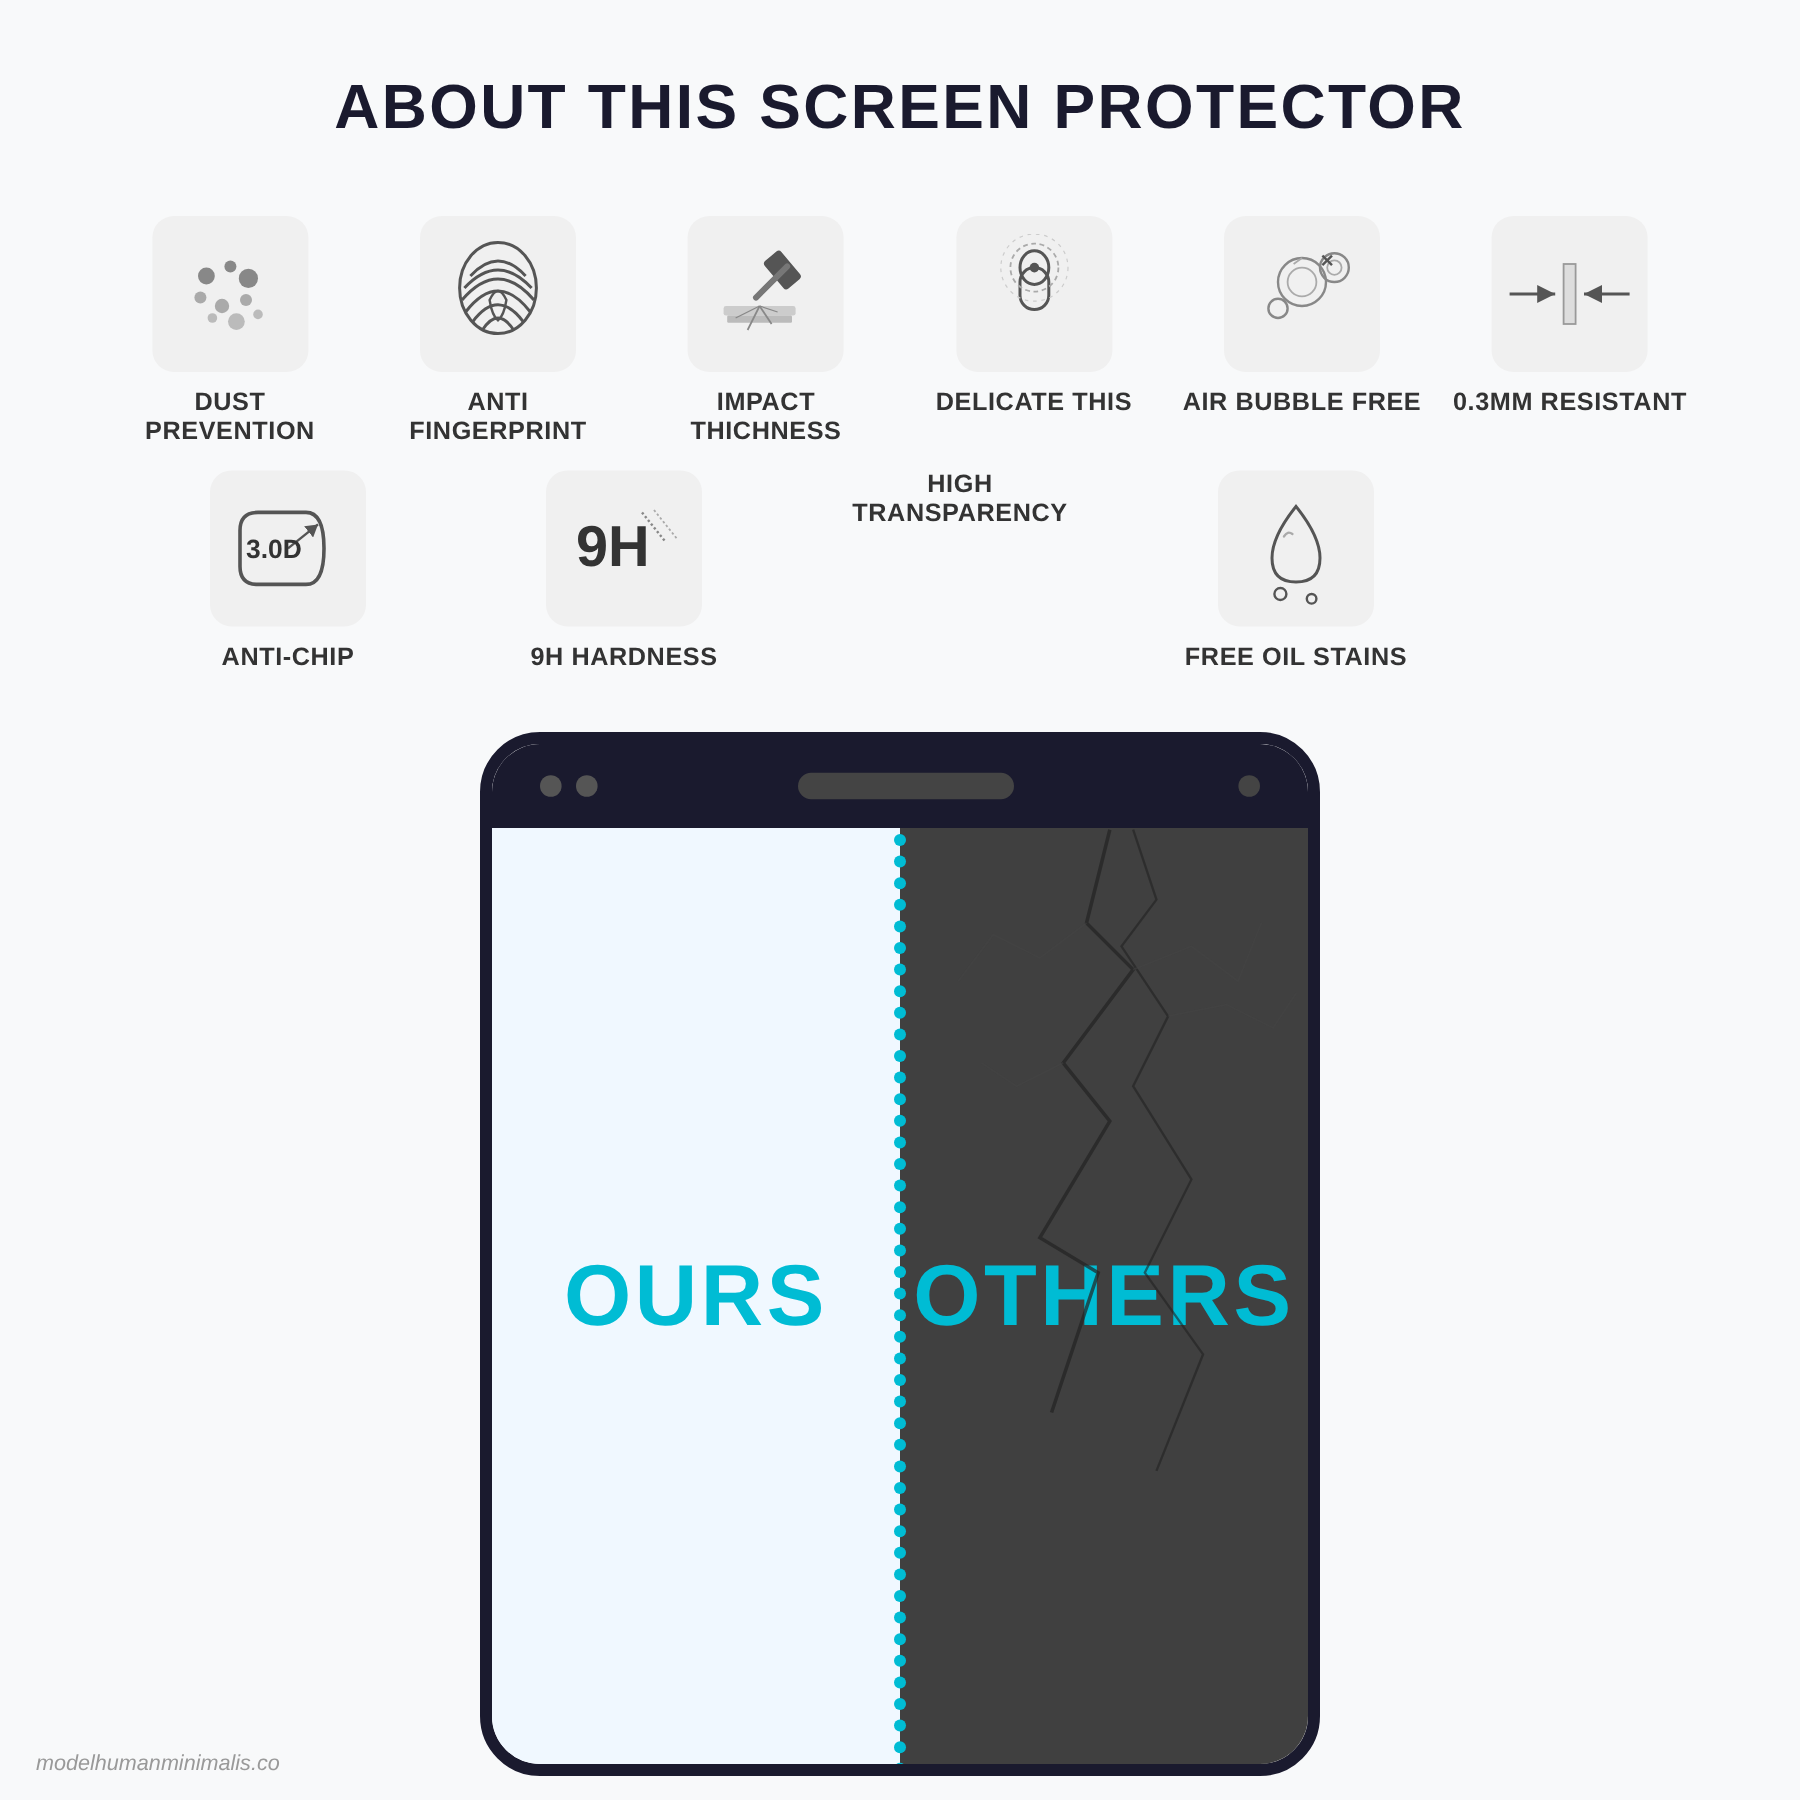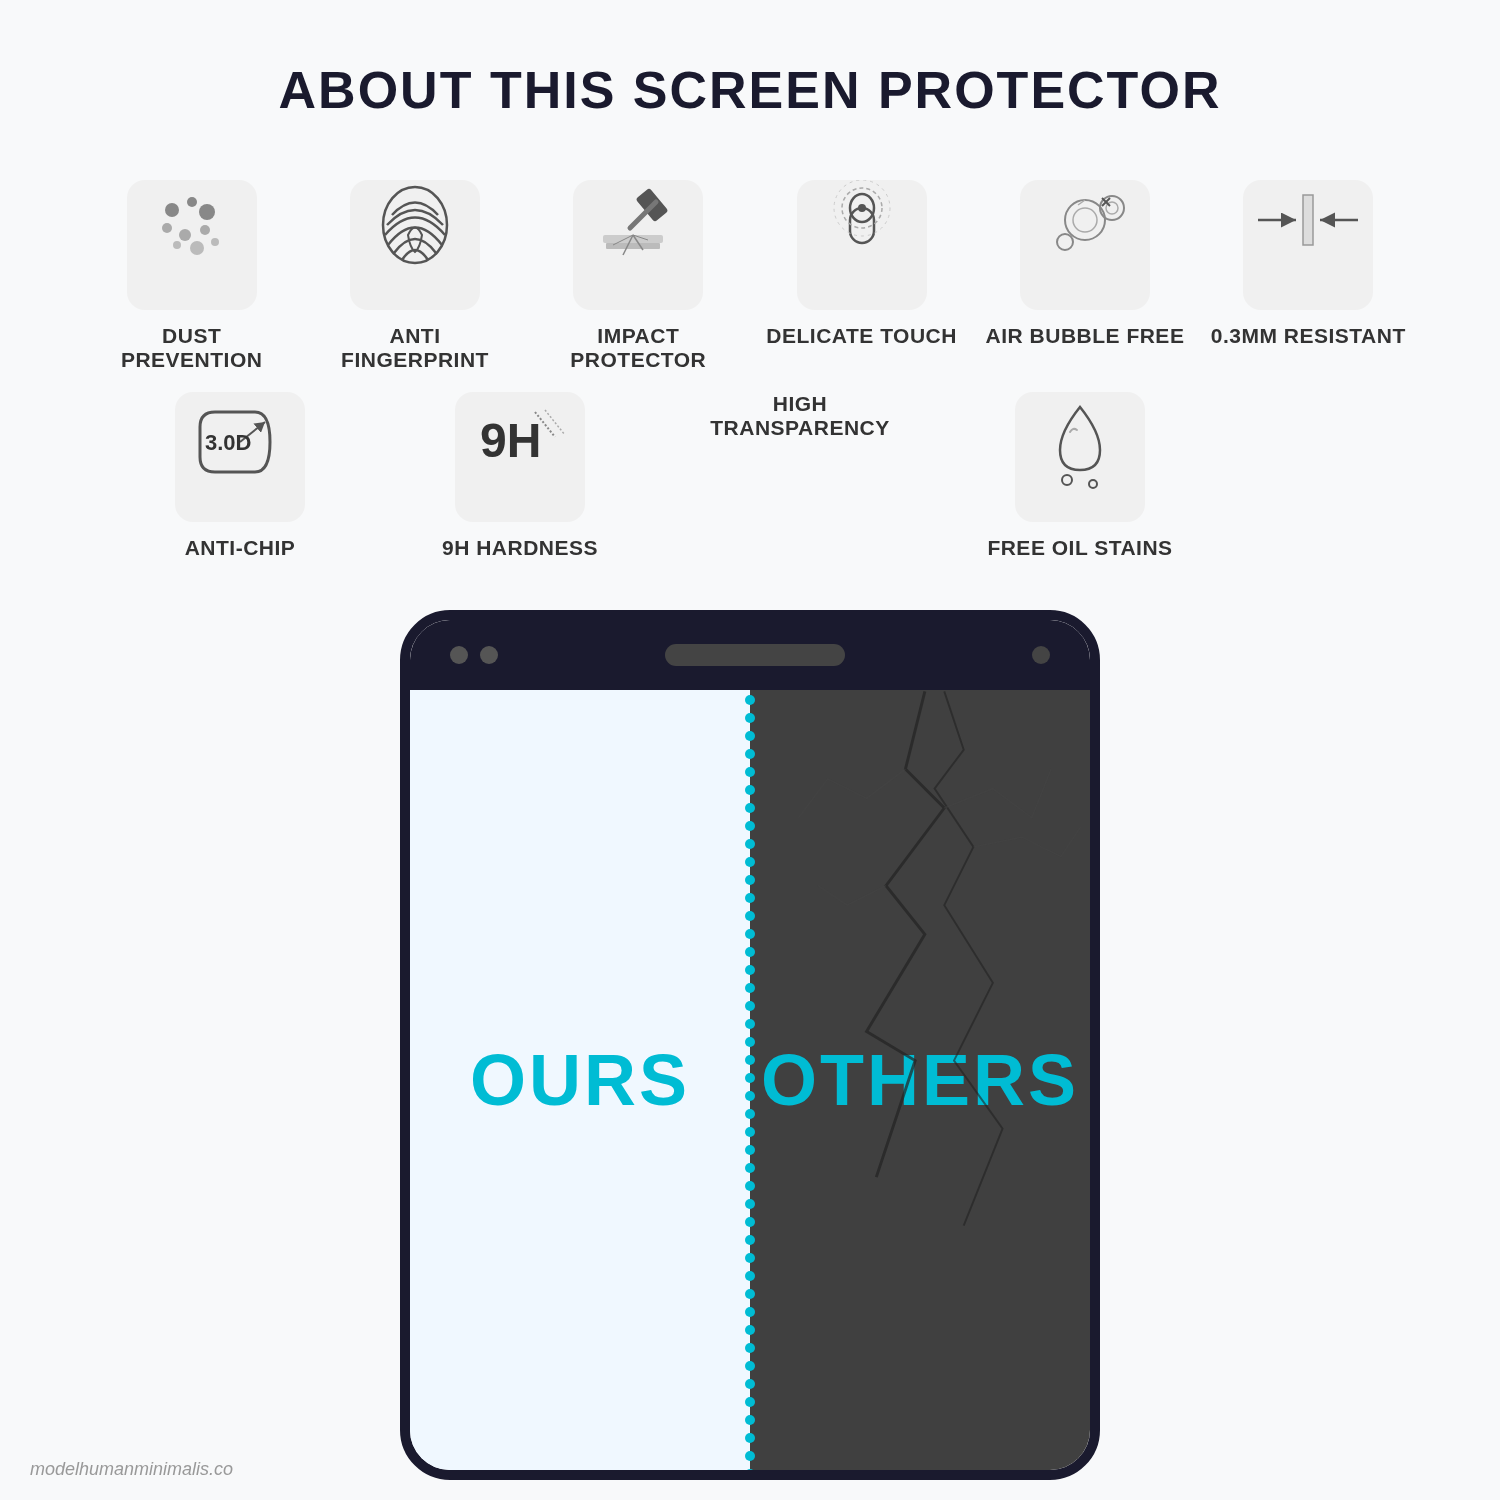--- a/index.html
+++ b/index.html
@@ -54,20 +54,21 @@
       width: 200px;
       gap: 14px;
     }
 
     .icon-box {
       width: 130px;
       height: 130px;
       background: #f0f0f0;
       border-radius: 18px;
       display: flex;
+      align-items: center;
       justify-content: center;
     }
 
     .feature-label {
       font-size: 21px;
       font-weight: 700;
       color: #333;
       text-align: center;
       letter-spacing: 0.5px;
     }
@@ -261,36 +262,36 @@
 
             <line x1="45" y1="55" x2="35" y2="75" stroke="#888" stroke-width="1.5"></line>
             <line x1="45" y1="55" x2="55" y2="70" stroke="#888" stroke-width="1.5"></line>
             <line x1="45" y1="55" x2="25" y2="65" stroke="#888" stroke-width="1"></line>
             <line x1="45" y1="55" x2="60" y2="60" stroke="#888" stroke-width="1"></line>
 
             <rect x="55" y="10" width="18" height="30" fill="#555" rx="3" transform="rotate(-40 64 25)"></rect>
             <line x1="42" y1="48" x2="68" y2="22" stroke="#777" stroke-width="5" stroke-linecap="round"></line>
           </svg>
         </div>
-        <span class="feature-label">IMPACT PROTECTOR</span>
+        <span class="feature-label">IMPACT THICHNESS</span>
       </div>
 
       <div class="feature-item">
         <div class="icon-box">
           <svg width="90" height="100" viewBox="0 0 90 100">
 
             <ellipse cx="45" cy="28" rx="12" ry="14" fill="none" stroke="#555" stroke-width="2.5"></ellipse>
             <rect x="33" y="28" width="24" height="35" rx="12" fill="none" stroke="#555" stroke-width="2.5"></rect>
             <circle cx="45" cy="28" r="4" fill="#555"></circle>
 
             <circle cx="45" cy="28" r="20" fill="none" stroke="#aaa" stroke-width="1.5" stroke-dasharray="4 3"></circle>
             <circle cx="45" cy="28" r="28" fill="none" stroke="#ccc" stroke-width="1" stroke-dasharray="3 4"></circle>
           </svg>
         </div>
-        <span class="feature-label">DELICATE TOUCH</span>
+        <span class="feature-label">DELICATE THIS</span>
       </div>
 
       <div class="feature-item">
         <div class="icon-box">
           <svg width="90" height="100" viewBox="0 0 90 100">
 
             <circle cx="45" cy="40" r="20" fill="none" stroke="#888" stroke-width="2"></circle>
             <circle cx="45" cy="40" r="12" fill="none" stroke="#aaa" stroke-width="1.5"></circle>
             <line x1="38" y1="25" x2="45" y2="20" stroke="#aaa" stroke-width="1.5"></line>
             <circle cx="72" cy="28" r="12" fill="none" stroke="#888" stroke-width="2"></circle>

